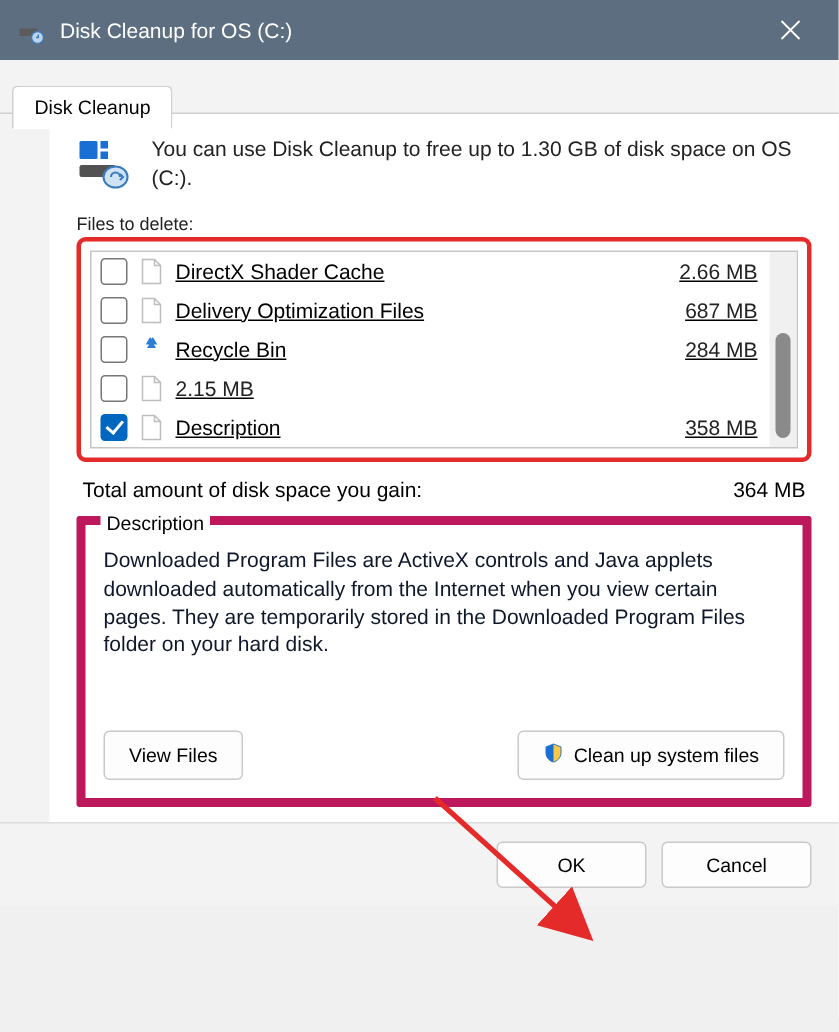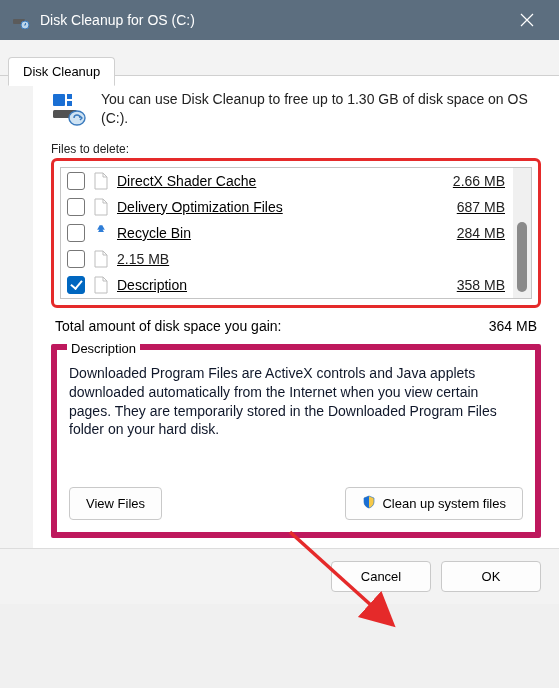--- a/index.html
+++ b/index.html
@@ -329,24 +329,24 @@
               </svg>
           </span>
           <span>Clean up system files</span>
         </button>
       </div>
     </div>
   </div>
 
   <div class="footer">
     <button class="btn" style="min-width:100px">
-      <span>Cancel</span>
+      <span>OK</span>
     </button>
     <button class="btn" style="min-width:100px">
-      <span>OK</span>
+      <span>Cancel</span>
     </button>
   </div>
 
   <svg class="arrow-overlay" width="559" height="688">
     <defs>
       <marker id="ah" markerWidth="12" markerHeight="12" refX="9" refY="5" orient="auto">
         <path d="M0 0 L10 5 L0 10 Z" fill="#e52a2a"></path>
       </marker>
     </defs>
     <line x1="290" y1="532" x2="393" y2="625" stroke="#e52a2a" stroke-width="3.5" marker-end="url(#ah)"></line>

